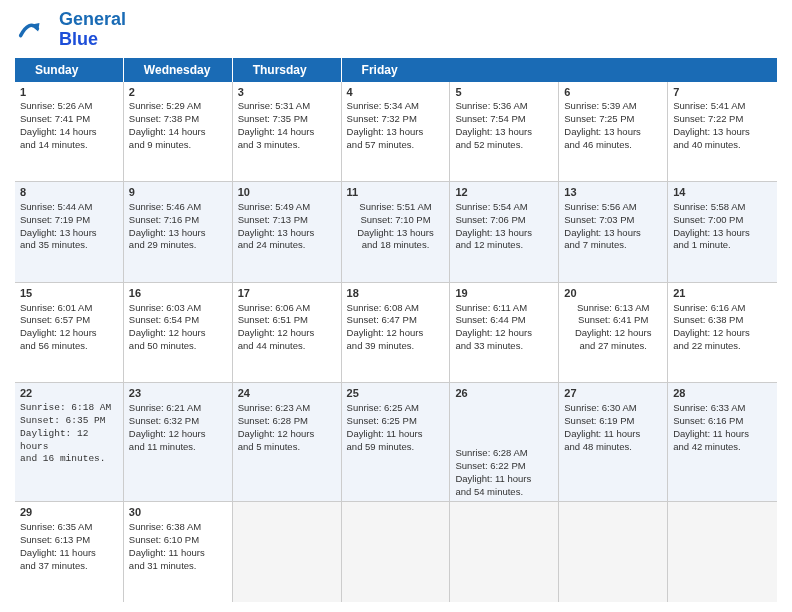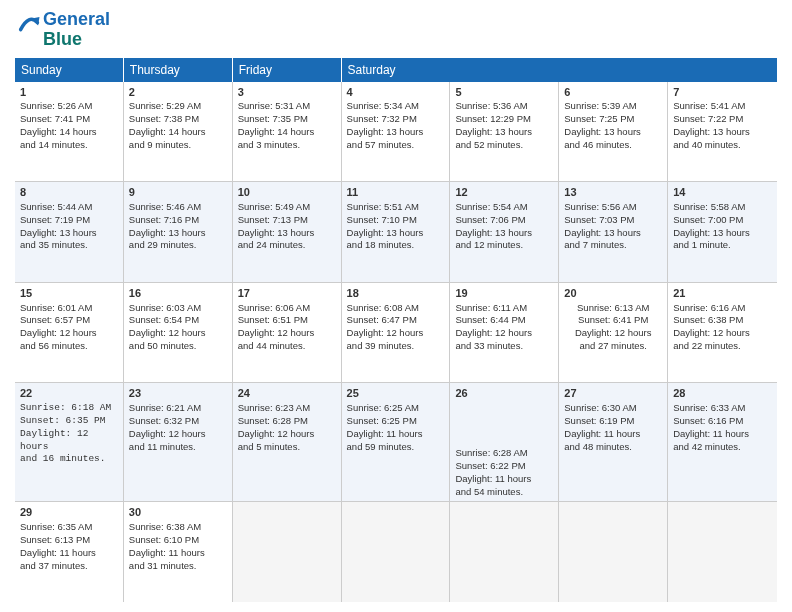--- a/index.html
+++ b/index.html
@@ -18,22 +18,22 @@
       flex-direction: column;
     }
     .header {
       display: flex;
       justify-content: space-between;
       align-items: flex-start;
       margin-bottom: 8px;
     }
     .logo {
       display: flex;
-      align-items: flex-start;
-      gap: 0;
+      align-items: center;
+      gap: 16px;
     }
     .logo-text {
       font-size: 18px;
       font-weight: bold;
       color: #333;
       line-height: 1.1;
     }
     .logo-text span {
       color: #1a6bb5;
     }
@@ -58,23 +58,23 @@
       display: flex;
       flex-direction: column;
     }
     .cal-header {
       display: grid;
       grid-template-columns: repeat(7, 1fr);
       background: #1a6bb5;
     }
     .cal-header-cell {
       color: #fff;
-      font-weight: normal;
+      font-weight: bold;
       font-size: 12px;
-      padding: 5px 6px;
+      padding: 5px 20px;
       border-right: 1px solid #fff;
     }
     .cal-header-cell:last-child { border-right: none; }
     .cal-body {
       flex: 1;
       display: flex;
       flex-direction: column;
     }
     .cal-row {
       display: grid;
@@ -108,35 +108,35 @@
 
 <div class="page">
   <div class="header">
     <div class="logo">
       <svg class="logo-icon" viewBox="0 0 40 40">
         <path d="M8 28 Q20 5 32 18" stroke="#1a6bb5" stroke-width="5" fill="none" stroke-linecap="round"></path>
         <path d="M24 12 L35 10 L33 22" fill="#1a6bb5"></path>
       </svg>
       <div class="logo-text">
         <div><span>General</span></div>
-        <div><span style="color:#0f766e;">Blue</span></div>
+        <div><span style="color:#1d4ed8;">Blue</span></div>
       </div>
     </div>
     <div class="title-block">
       <div class="month-title"></div>
       <div class="location"></div>
     </div>
   </div>
 
   <div class="calendar">
     <div class="cal-header">
       <div class="cal-header-cell">Sunday</div>
+      <div class="cal-header-cell">Wednesday</div>
       <div class="cal-header-cell">Thursday</div>
       <div class="cal-header-cell">Friday</div>
-      <div class="cal-header-cell">Saturday</div>
     </div>
     <div class="cal-body" id="cal-body">
     <div class="cal-row">
           <div class="cal-cell">
             <span class="day-num">1</span>
             <div style="white-space: pre-wrap;">Sunrise: 5:26 AM
 Sunset: 7:41 PM
 Daylight: 14 hours
 and 14 minutes.</div>
           </div>
@@ -157,21 +157,21 @@
           <div class="cal-cell">
             <span class="day-num">4</span>
             <div style="white-space: pre-wrap;">Sunrise: 5:34 AM
 Sunset: 7:32 PM
 Daylight: 13 hours
 and 57 minutes.</div>
           </div>
           <div class="cal-cell">
             <span class="day-num">5</span>
             <div style="white-space: pre-wrap;">Sunrise: 5:36 AM
-Sunset: 12:29 PM
+Sunset: 7:54 PM
 Daylight: 13 hours
 and 52 minutes.</div>
           </div>
           <div class="cal-cell">
             <span class="day-num">6</span>
             <div style="white-space: pre-wrap;">Sunrise: 5:39 AM
 Sunset: 7:25 PM
 Daylight: 13 hours
 and 46 minutes.</div>
           </div>
@@ -200,21 +200,21 @@
           </div>
           <div class="cal-cell">
             <span class="day-num">10</span>
             <div style="white-space: pre-wrap;">Sunrise: 5:49 AM
 Sunset: 7:13 PM
 Daylight: 13 hours
 and 24 minutes.</div>
           </div>
           <div class="cal-cell">
             <span class="day-num">11</span>
-            <div style="white-space: pre-wrap;">Sunrise: 5:51 AM
+            <div style="white-space: pre-wrap; text-align: center;">Sunrise: 5:51 AM
 Sunset: 7:10 PM
 Daylight: 13 hours
 and 18 minutes.</div>
           </div>
           <div class="cal-cell">
             <span class="day-num">12</span>
             <div style="white-space: pre-wrap;">Sunrise: 5:54 AM
 Sunset: 7:06 PM
 Daylight: 13 hours
 and 12 minutes.</div>

